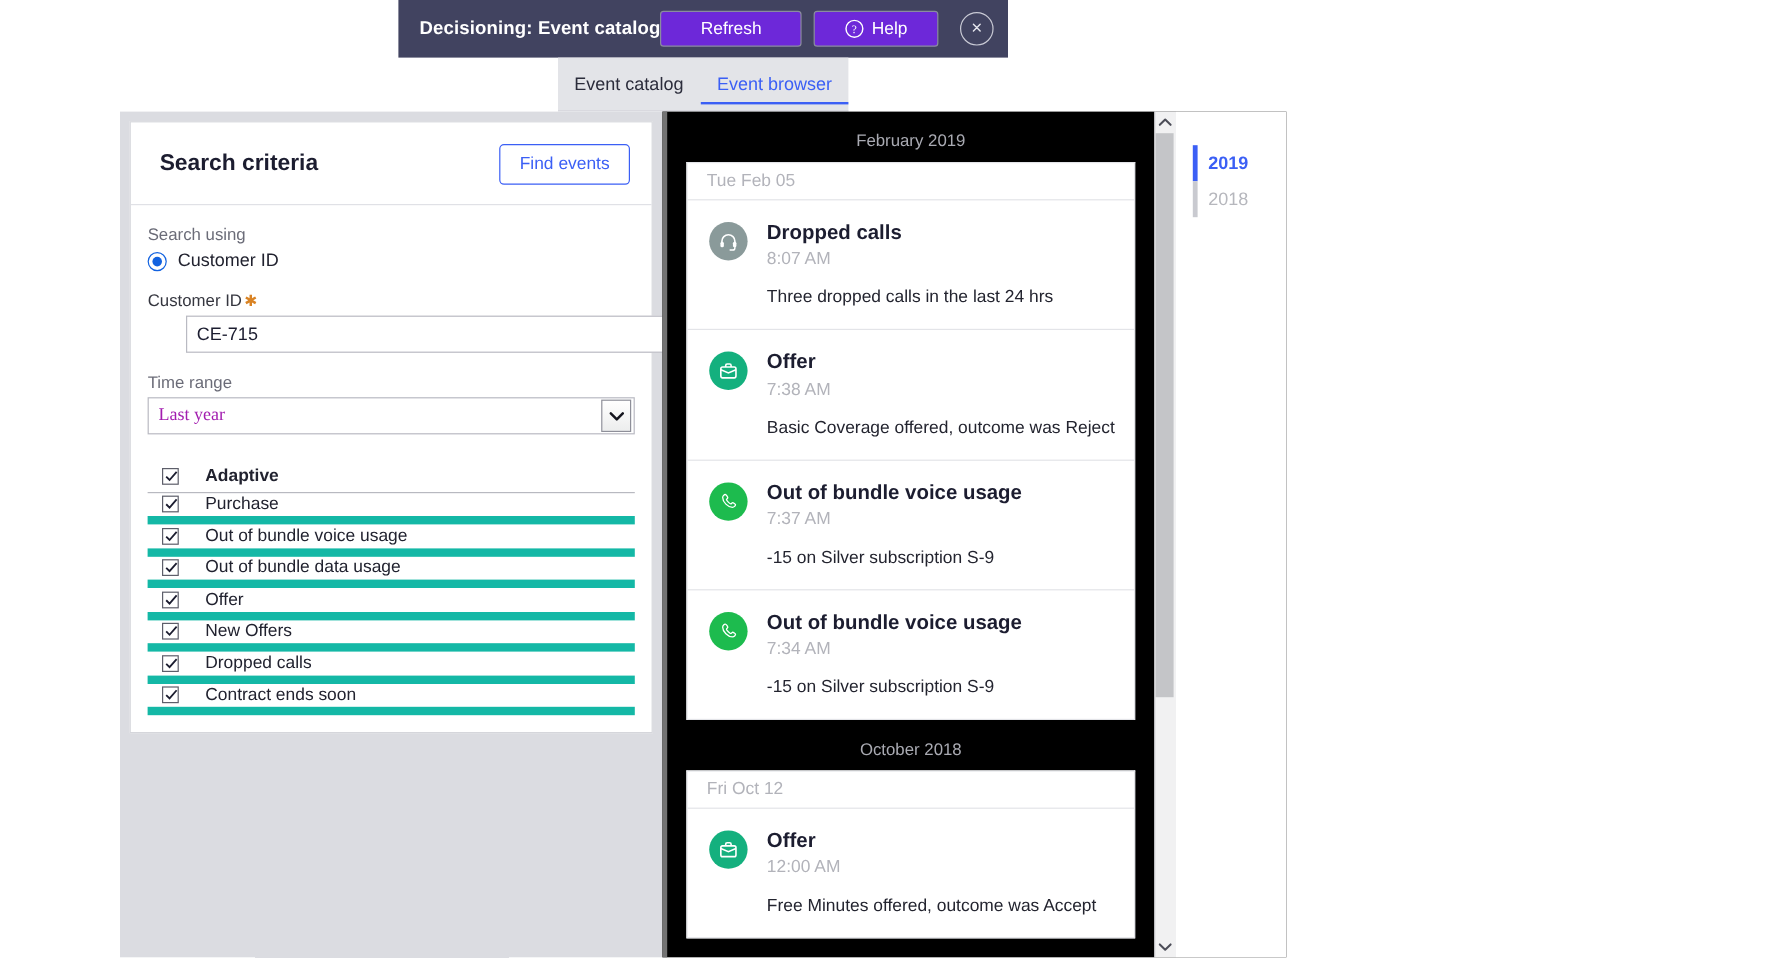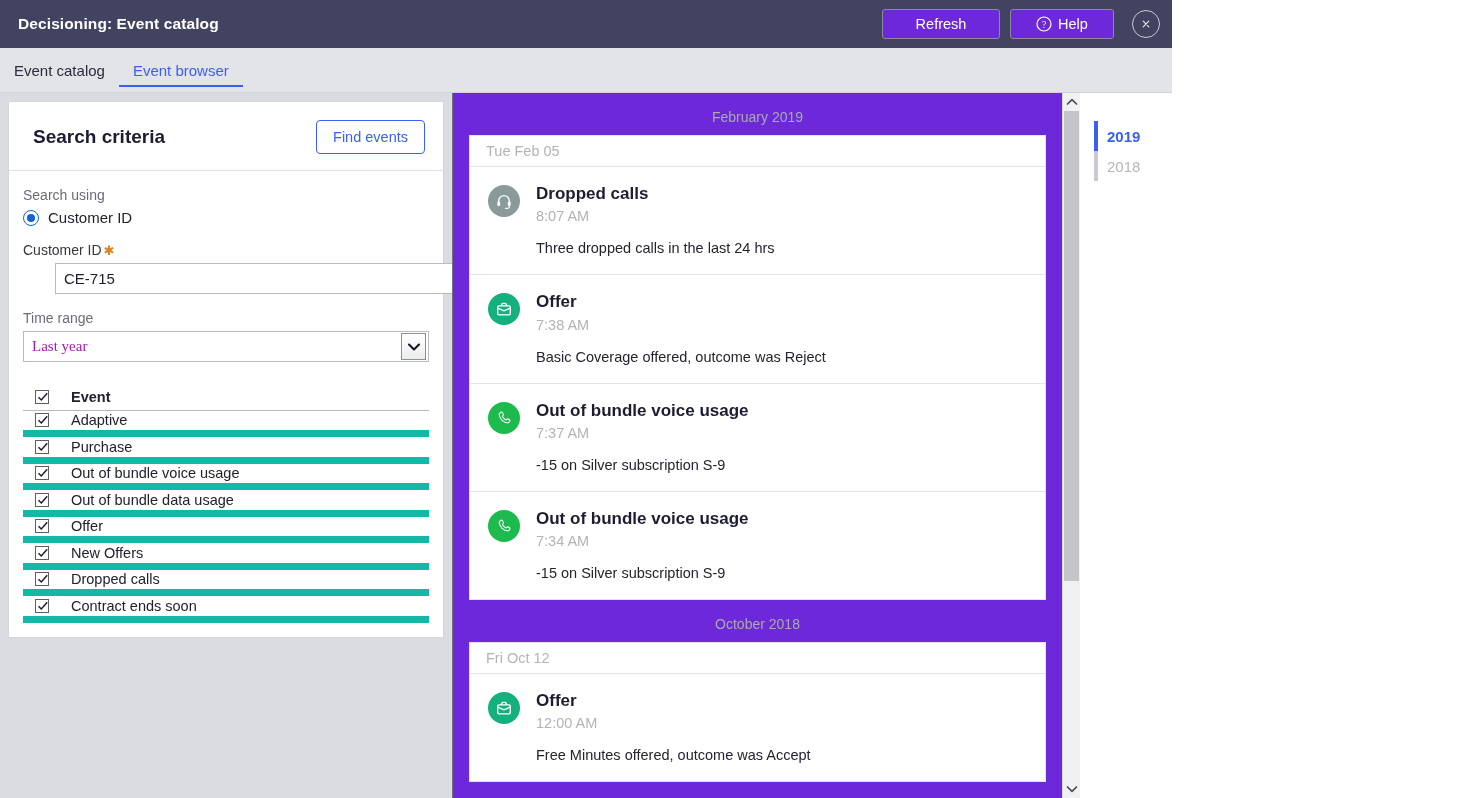--- a/index.html
+++ b/index.html
@@ -12,20 +12,21 @@
     background: #ffffff;
   }
 
   #app {
     position: relative;
     width: 1172px;
     height: 798px;
     background: #ffffff;
     display: flex;
     flex-direction: column;
+    align-items: center;
   }
 
   
   .titlebar {
     height: 48px;
     background: #414360;
     display: flex;
     align-items: center;
     justify-content: space-between;
     padding: 0 12px 0 18px;
@@ -258,22 +259,22 @@
   }
   .cb svg { position: absolute; left: 0; top: -1px; }
   .ev-name { font-size: 14.5px; color: #21222f; }
   .ev-row:first-child .ev-name { font-weight: bold; }
 
   
   .right-col {
     flex: 1 1 auto;
     display: flex;
     min-width: 0;
-    background: #6d28d9;
-    border-left: 1px solid #737373;
+    background: #000000;
+    border-left: 4px solid #737373;
   }
   .timeline-wrap {
     flex: 1 1 auto;
     position: relative;
     min-width: 0;
     overflow: hidden;
     padding: 0 16px 0 16px;
   }
   .month-label {
     text-align: center;
@@ -452,30 +453,20 @@
           <div class="select-wrap">
             <span class="select-value">Last year</span>
             <span class="select-arrow">
               <svg width="14" height="10" viewBox="0 0 14 10">
                 <path d="M2 2.5 L7 7.5 L12 2.5" fill="none" stroke="#15161f" stroke-width="2.1" stroke-linecap="round" stroke-linejoin="round"></path>
               </svg>
             </span>
           </div>
 
           <div class="ev-table">
-            <div class="ev-row">
-              <span class="ev-cb-cell">
-                <span class="cb">
-                  <svg width="14" height="14" viewBox="0 0 14 14">
-                      <path d="M2.5 7.2 L5.3 10 L11.2 3.2" fill="none" stroke="#1c1d30" stroke-width="1.5"></path>
-                    </svg>
-                </span>
-              </span>
-              <span class="ev-name">Event</span>
-            </div>
 
             <div class="ev-row">
               <span class="ev-cb-cell">
                 <span class="cb">
                   <svg width="14" height="14" viewBox="0 0 14 14">
                       <path d="M2.5 7.2 L5.3 10 L11.2 3.2" fill="none" stroke="#1c1d30" stroke-width="1.5"></path>
                     </svg>
                 </span>
               </span>
               <span class="ev-name">Adaptive</span>

